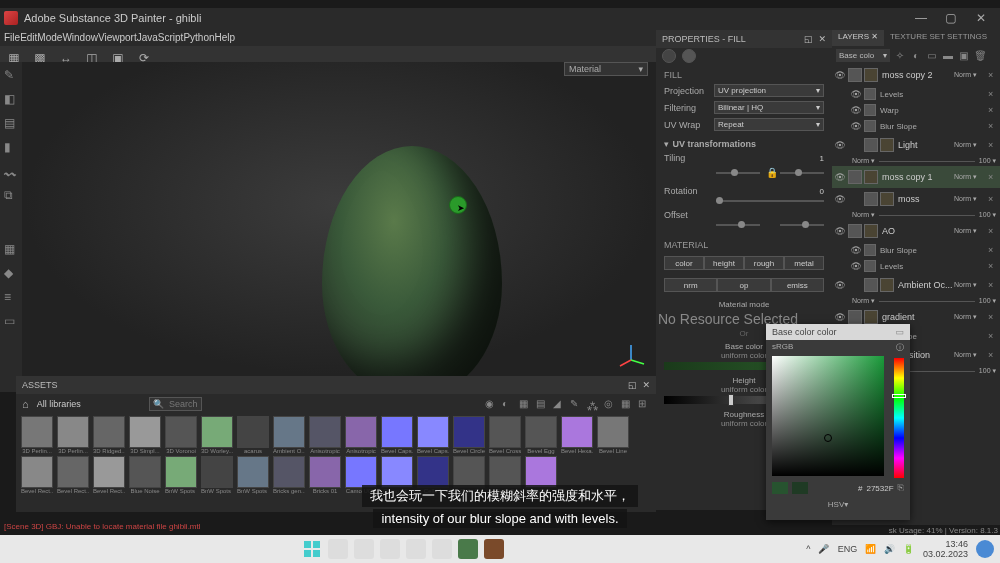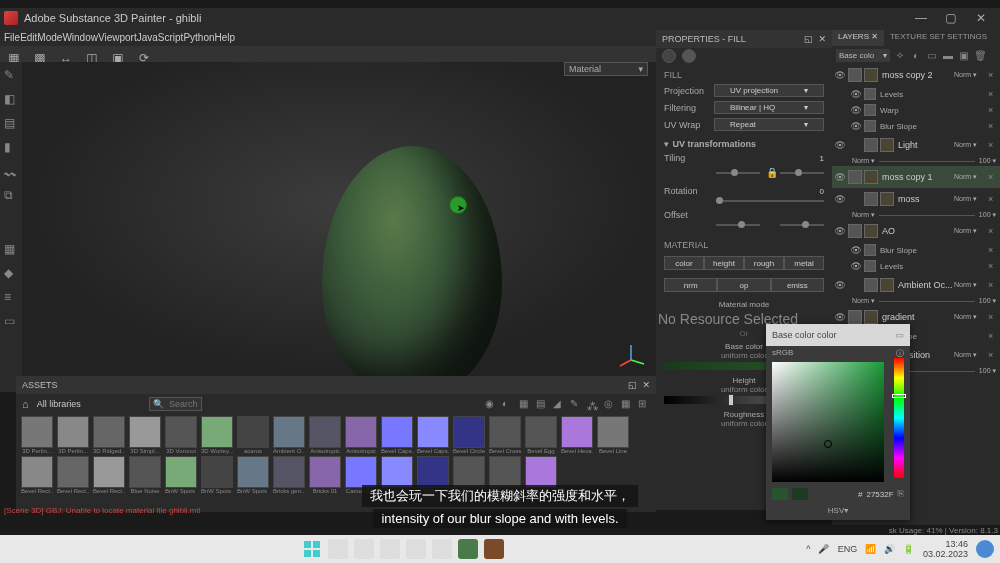--- a/index.html
+++ b/index.html
@@ -36,21 +36,21 @@
 
 
 .props { position: absolute; left: 656px; top: 30px; width: 176px; height: 480px; background: #2a2a2a; }
 .panel-head { height: 18px; background: #333; display: flex; align-items: center; padding: 0 6px; font-size: 9px; text-transform: uppercase; justify-content: space-between; }
 .panel-head .icons { display: flex; gap: 6px; }
 .panel-sub { height: 16px; display: flex; align-items: center; gap: 6px; padding: 2px 6px; }
 .circ-btn { width: 14px; height: 14px; border-radius: 50%; background: #444; border: 1px solid #555; }
 .sect-title { padding: 6px 8px 2px; font-size: 9px; color: #999; text-transform: uppercase; }
 .prop-row { display: flex; align-items: center; padding: 2px 8px; gap: 4px; font-size: 9px; }
 .prop-row .lbl { width: 46px; color: #aaa; }
-.prop-row .dd { flex: 1; height: 13px; background: #3a3a3a; border: 1px solid #555; padding: 0 15px; font-size: 8px; color: #ccc; display: flex; align-items: center; justify-content: space-between; }
+.prop-row .dd { flex: 1; height: 13px; background: #3a3a3a; border: 1px solid #555; padding: 0 3px; font-size: 8px; color: #ccc; display: flex; align-items: center; justify-content: space-between; }
 .prop-row .val { width: 14px; text-align: right; color: #ccc; font-size: 8px; }
 .slider-row { display: flex; align-items: center; padding: 2px 8px 6px; gap: 6px; }
 .slider-track { flex: 1; height: 2px; background: #555; position: relative; }
 .slider-thumb { position: absolute; top: -3px; width: 7px; height: 7px; border-radius: 50%; background: #888; }
 .chip-row { display: flex; gap: 0; padding: 4px 8px; }
 .chip { flex: 1; height: 14px; background: #3a3a3a; text-align: center; font-size: 8px; line-height: 14px; color: #ccc; border: 1px solid #555; }
 .mat-info { font-size: 14px; color: #888; padding: 2px; }
 .mat-or { text-align: center; font-size: 8px; color: #666; }
 .mat-label { text-align: center; font-size: 8px; color: #aaa; padding-top: 4px; }
 .mat-sub { text-align: center; font-size: 8px; color: #888; }
@@ -75,21 +75,21 @@
 .layer .norm-dd { width: 32px; font-size: 7px; color: #aaa; }
 .layer .del { width: 10px; color: #888; font-size: 9px; }
 .layer.sub { padding-left: 18px; height: 16px; }
 .layer.sub .thumb { width:12px; height:12px; }
 .layer.sub .nm { font-size: 8px; color: #aaa; }
 .opac-row { display:flex; align-items:center; height:10px; padding: 0 4px 0 20px; gap:4px; font-size:7px; color:#aaa;}
 .opac-row .sl { flex:1; height:1px; background:#555;}
 
 
 .colorpick { position: absolute; left: 766px; top: 324px; width: 144px; height: 196px; background: #3a3a3a; box-shadow: 0 2px 8px rgba(0,0,0,0.6); }
-.cp-head { height: 22px; background: #d8d8d8; color: #444; font-size: 9px; padding: 2px 6px; display:flex; justify-content:space-between; align-items:center;}
+.cp-head { height: 16px; background: #d8d8d8; color: #444; font-size: 9px; padding: 2px 6px; display:flex; justify-content:space-between; align-items:center;}
 .cp-mode { height: 14px; display: flex; justify-content: space-between; padding: 2px 6px; font-size: 8px; color: #aaa; }
 .cp-sv { position: relative; margin: 2px 6px; width: 112px; height: 120px; background: linear-gradient(to top, #000, transparent), linear-gradient(to right, #fff, #1a9a3a); }
 .cp-hue { position: absolute; top: 34px; right: 6px; width: 10px; height: 120px; background: linear-gradient(to bottom, #f00, #ff0, #0f0, #0ff, #00f, #f0f, #f00); }
 .cp-hue .hm { position:absolute; left:-2px; right:-2px; height:4px; top:30%; border:1px solid #fff;}
 .cp-marker { position: absolute; width: 8px; height: 8px; border: 1px solid #000; border-radius: 50%; left: 52px; top: 78px; }
 .cp-swrow { display: flex; align-items: center; gap: 4px; padding: 4px 6px; }
 .cp-sw { width: 16px; height: 12px; background: #27532f; }
 .cp-hex { font-size: 8px; color: #ccc; }
 .cp-hsv { font-size: 8px; padding: 2px 6px; color: #aaa; display:flex; justify-content:center;}
 
@@ -104,21 +104,21 @@
 .asset-grid { display: flex; flex-wrap: wrap; gap: 2px; padding: 2px 4px; overflow: hidden; }
 .asset { width: 34px; display: flex; flex-direction: column; align-items: center; }
 .asset .at { width: 32px; height: 32px; background: #555; border: 1px solid #444; }
 .asset .al { font-size: 6px; color: #888; text-align: center; overflow: hidden; white-space: nowrap; width: 32px; }
 
 
 .subtitle { position: absolute; left: 0; right: 0; bottom: 34px; text-align: center; }
 .sub-line { display: inline-block; background: rgba(20,20,20,0.85); color: #fff; font-size: 13px; padding: 2px 8px; margin: 1px; }
 
 
-.errline { position: absolute; left: 4px; bottom: 48px; font-size: 8px; color: #c44; }
+.errline { position: absolute; left: 4px; bottom: 32px; font-size: 8px; color: #c44; }
 
 
 .footer-stat { position: absolute; right: 2px; bottom: 28px; font-size: 8px; color: #888; }
 
 
 .taskbar { position: absolute; left: 0; right: 0; bottom: 0; height: 28px; background: #e8e8e8; display: flex; align-items: center; padding: 0 6px; gap: 6px; }
 .taskbar .start { width: 20px; height: 20px; display:flex; align-items:center; justify-content:center;}
 .taskbar .start svg { width: 16px; height:16px;}
 .taskbar .tic { width: 20px; height: 20px; background: #ddd; border-radius: 3px; }
 .taskbar .tray { margin-left: auto; display: flex; align-items: center; gap: 8px; font-size: 9px; color: #444; }

